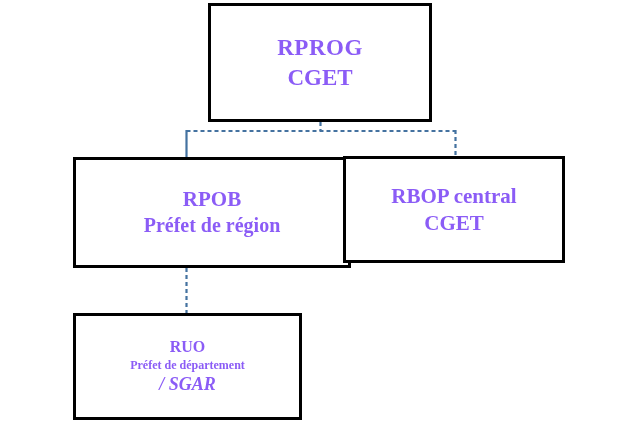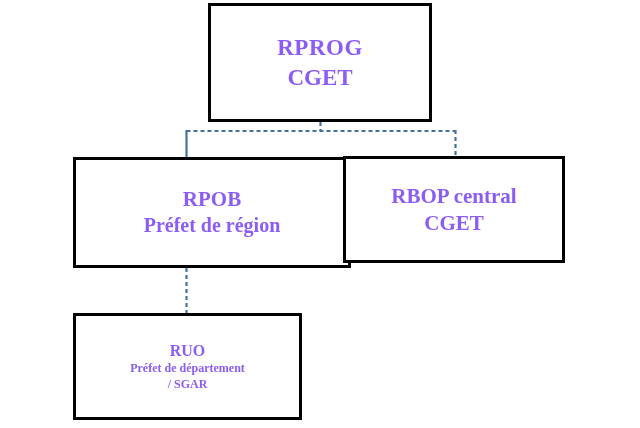--- a/index.html
+++ b/index.html
@@ -45,21 +45,21 @@
   #node-rprog .line { font-size: 23px; }
   #node-rprog .line.l1 { letter-spacing: 0.5px; }
 
   #node-rpob .line.l1 { font-size: 21px; }
   #node-rpob .line.l2 { font-size: 20px; text-align: center; }
 
   #node-rbop .line { font-size: 21px; }
 
   #node-ruo .line.l1 { font-size: 16px; }
   #node-ruo .line.l2 { font-size: 12px; }
-  #node-ruo .line.l3 { font-size: 12px; }
+  #node-ruo .line.l3 { font-size: 18px; font-style: italic; }
 
   
   #connectors {
     position: absolute;
     left: 0;
     top: 0;
     width: 640px;
     height: 428px;
     z-index: 1;
   }

